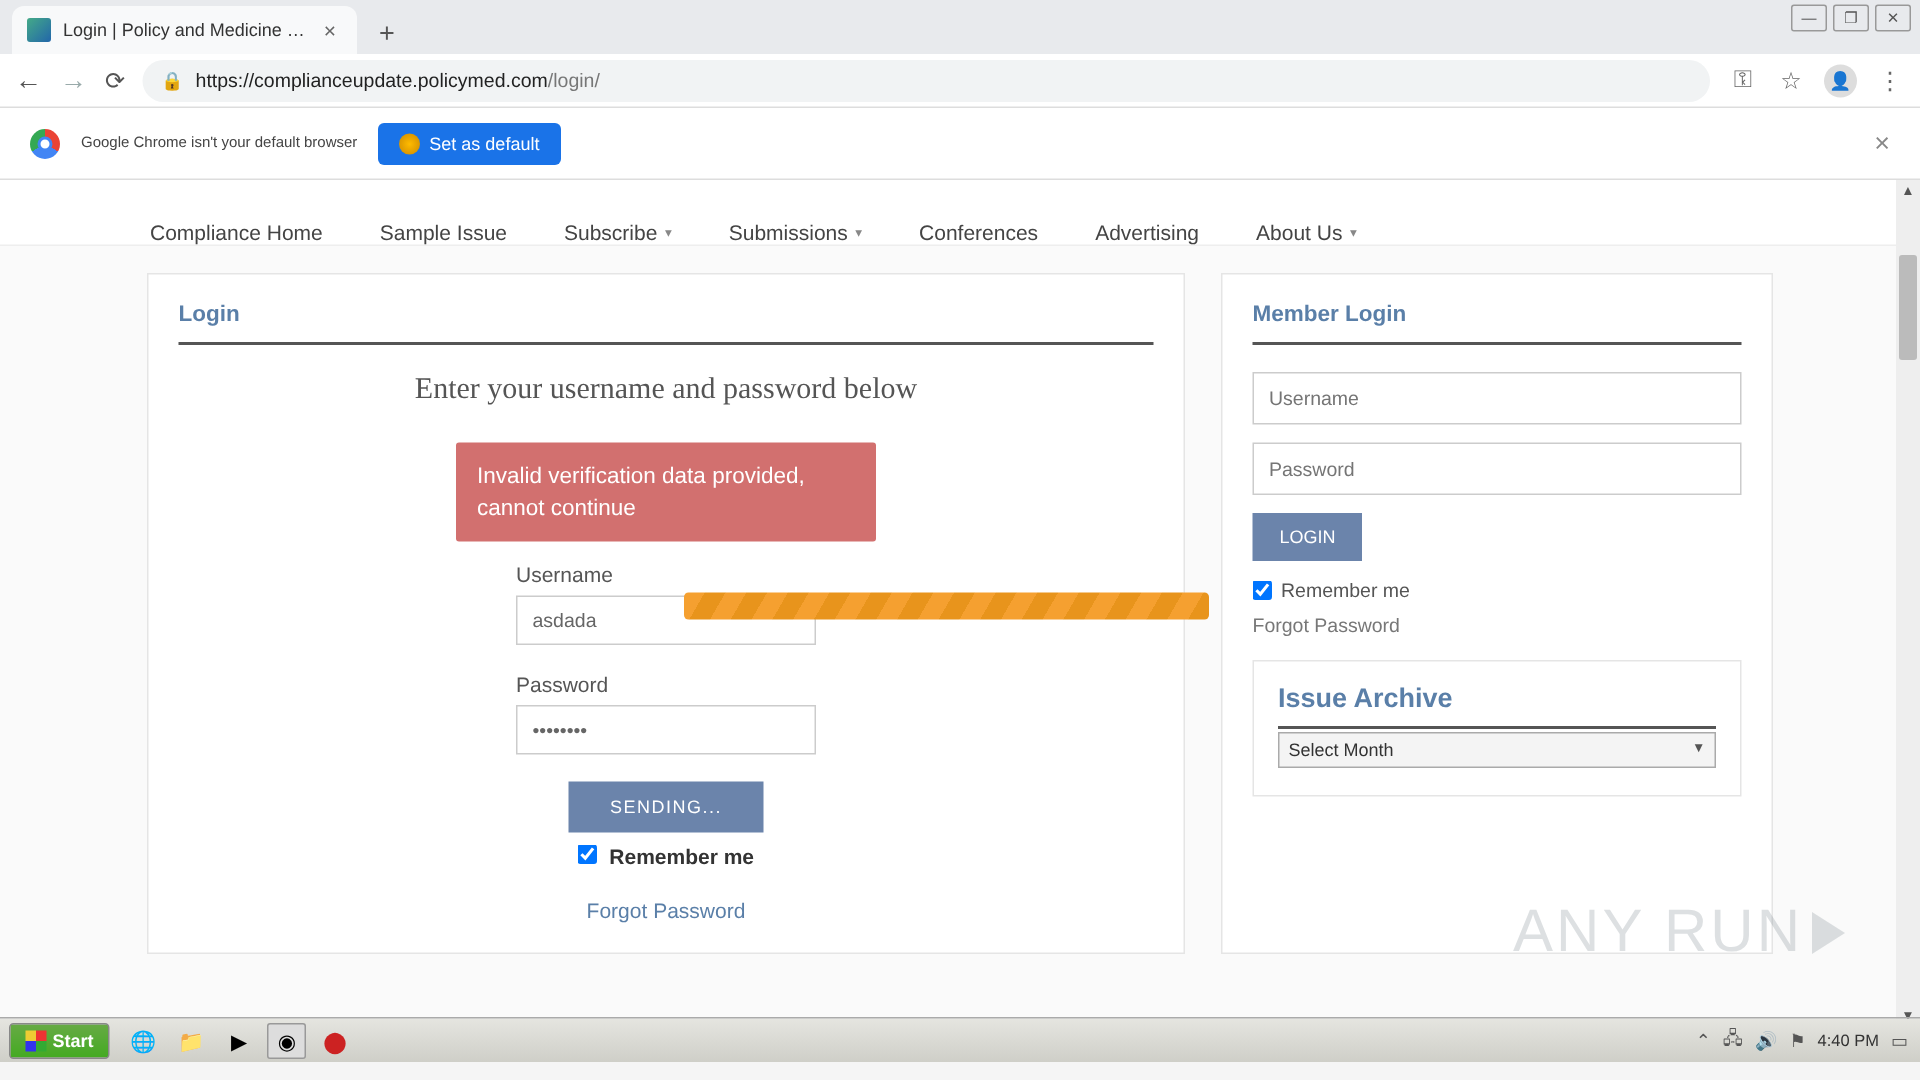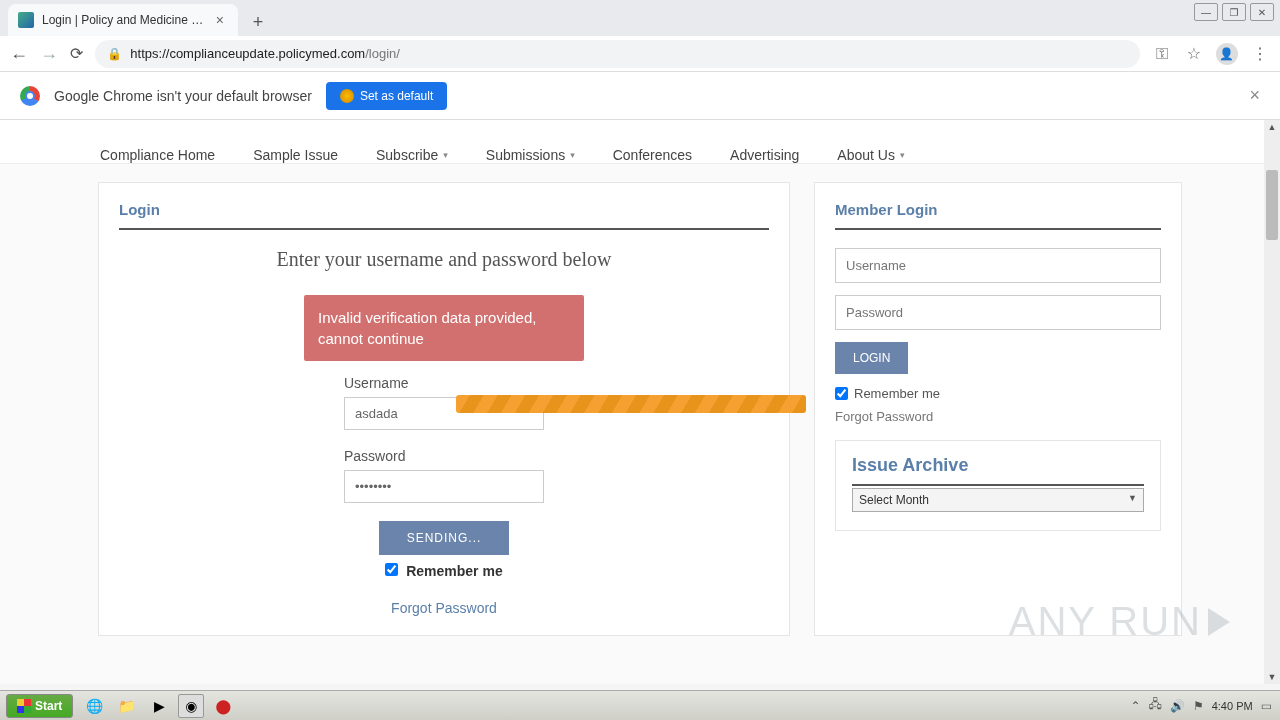--- a/index.html
+++ b/index.html
@@ -22,21 +22,21 @@
 .address { flex: 1; background: #f1f3f4; border-radius: 14px; height: 28px; display: flex; align-items: center; padding: 0 12px; font-size: 13px; color: #555; gap: 8px; }
 .lock { color: #666; font-size: 12px; }
 .url-host { color: #222; }
 .url-path { color: #777; }
 .tb-icon { color: #666; width: 20px; text-align: center; }
 .avatar { width: 22px; height: 22px; background: #ddd; border-radius: 50%; display: flex; align-items: center; justify-content: center; color: #888; font-size: 12px; }
 
 .infobar { background: #fff; height: 48px; border-bottom: 1px solid #ddd; display: flex; align-items: center; padding: 0 20px; gap: 14px; position: relative; }
 .chrome-logo { width: 20px; height: 20px; border-radius: 50%; background: conic-gradient(#ea4335 0 120deg,#4285f4 120deg 240deg,#34a853 240deg 360deg); position: relative; }
 .chrome-logo::after { content:''; position:absolute; inset:5px; background:#fff; border-radius:50%; border:2px solid #4285f4; }
-.infobar-text { font-size: 14px; color: #444; }
+.infobar-text { font-size: 10px; color: #444; }
 .default-btn { background: #1a73e8; color: #fff; border: none; border-radius: 4px; padding: 7px 14px; font-size: 12px; display: flex; align-items: center; gap: 6px; }
 .shield { width: 14px; height: 14px; background: radial-gradient(circle,#fb0,#c80); border-radius: 50%; }
 .infobar-close { position: absolute; right: 20px; color: #888; font-size: 18px; }
 
 .viewport { position: relative; height: 564px; overflow: hidden; background: #fafafa; }
 .scrollbar { position: absolute; right: 0; top: 0; width: 16px; height: 100%; background: #eee; }
 .scroll-thumb { position: absolute; right: 2px; top: 50px; width: 12px; height: 70px; background: #bbb; border-radius: 2px; }
 .scroll-arrow { position:absolute; right:3px; width:10px; font-size:9px; color:#555; text-align:center;}
 .scroll-arrow.up{ top:2px;} .scroll-arrow.down{ bottom:2px;}
 
@@ -65,21 +65,21 @@
 .side-input { width: 100%; border: 1px solid #ccc; padding: 9px 10px; font-size: 13px; color: #888; margin-bottom: 12px; }
 .side-login { background: #6b84ab; color: #fff; border: none; padding: 9px 18px; font-size: 12px; margin-bottom: 12px; }
 .side-remember { font-size: 13px; color: #555; margin-bottom: 8px; display:flex; align-items:center; gap:6px;}
 .side-forgot { color: #777; font-size: 13px; margin-bottom: 16px; display: block; }
 .sub-card { border: 1px solid #e5e5e5; padding: 14px 16px 18px; margin-bottom: 16px;}
 .sub-title { color: #5a7fa8; font-size: 18px; font-weight: bold; padding-bottom: 8px; border-bottom: 2px solid #555; margin-bottom: 2px;}
 .select { width: 100%; border: 1px solid #aaa; padding: 4px 6px; font-size: 12px; color: #333; background: #f4f4f4; position: relative;}
 .select::after { content:'▼'; position:absolute; right:6px; top:4px; font-size:9px; color:#555;}
 
 
-.taskbar { position: absolute; bottom: 0; left: 0; right: 0; height: 30px; background: linear-gradient(#e5e5e0,#cfcfc8); border-top: 1px solid #aaa; display: flex; align-items: center; }
+.taskbar { position: absolute; bottom: 12px; left: 0; right: 0; height: 30px; background: linear-gradient(#e5e5e0,#cfcfc8); border-top: 1px solid #aaa; display: flex; align-items: center; }
 .start { background: linear-gradient(#6a4,#4a2); color: #fff; font-size: 12px; font-weight: bold; padding: 4px 10px; border-radius: 3px; margin: 0 6px; display: flex; align-items: center; gap: 4px; border:1px solid #888;}
 .start-logo { width:14px; height:14px; background: conic-gradient(#e33 0 90deg,#3a3 90deg 180deg,#33e 180deg 270deg,#ec3 270deg 360deg); }
 .tb-item { width: 26px; height: 24px; margin: 0 3px; display: flex; align-items: center; justify-content: center; border-radius: 2px; font-size: 14px;}
 .tb-item.active { background: #ddd; border: 1px solid #999;}
 .tray { margin-left: auto; display: flex; align-items: center; gap: 8px; padding-right: 8px; font-size: 11px; color: #333;}
 .tray-icon { color:#555; font-size:12px;}
 .watermark { position:absolute; right:50px; bottom:40px; font-size:40px; font-weight:300; color:rgba(120,130,140,0.25); letter-spacing:2px; display:flex; align-items:center; gap:6px; font-family: 'Segoe UI', sans-serif;}
 .watermark .tri { width:0;height:0;border-left:22px solid rgba(120,130,140,0.25); border-top:14px solid transparent; border-bottom:14px solid transparent;}
 </style>
 </head>

